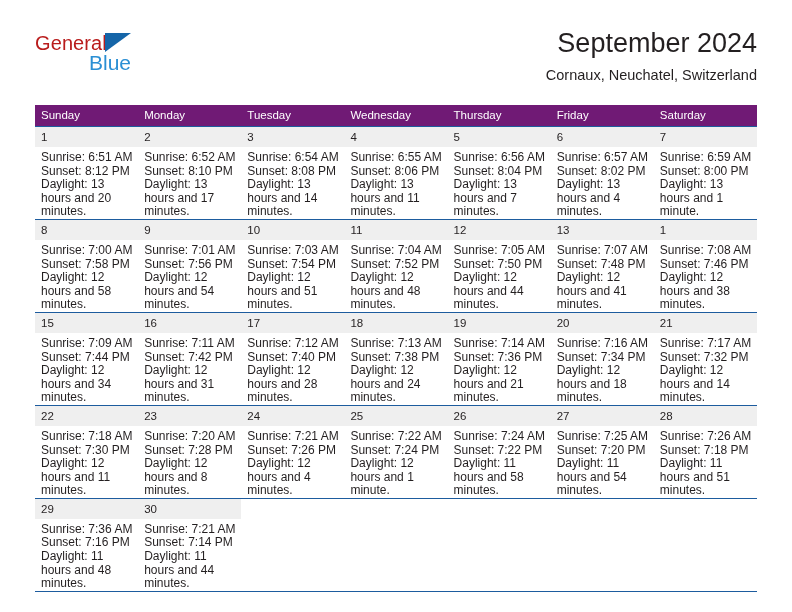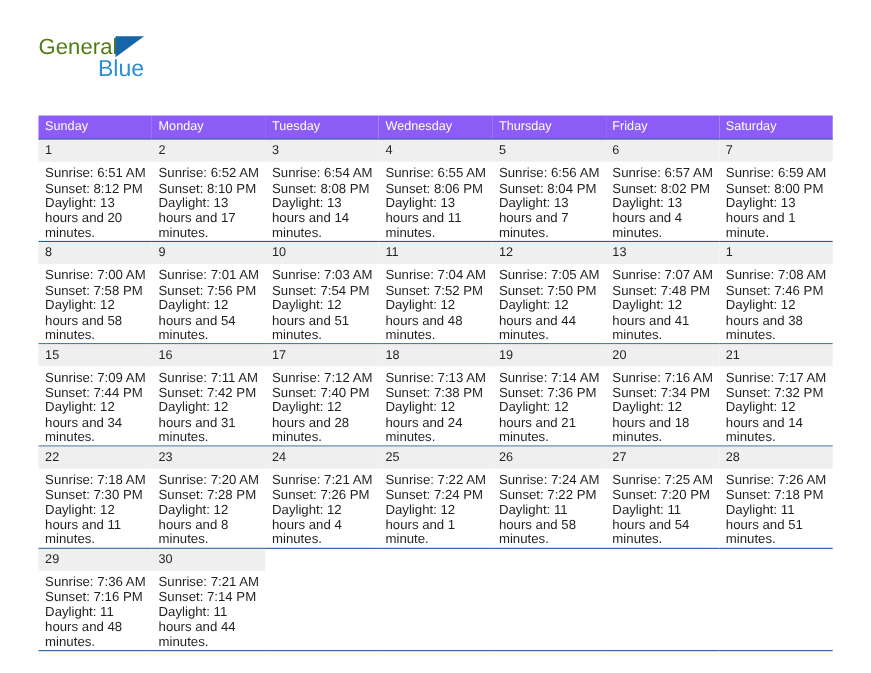--- a/index.html
+++ b/index.html
@@ -32,21 +32,21 @@
   .brand {
     position: absolute;
     left: 0;
     top: 6px;
     width: 230px;
     height: 60px;
   }
   .brand-general {
     font-size: 20px;
     line-height: 22px;
-    color: #4d7c0f;
+    color: #b91c1c;
     letter-spacing: 0.1px;
     display: block;
     position: absolute;
     left: 0;
     top: 0;
   }
   .brand-triangle {
     position: absolute;
     left: 70px;
     top: 1px;
@@ -90,21 +90,21 @@
   
   .calendar {
     position: absolute;
     left: 35px;
     top: 105px;
     width: 722px;
     border-collapse: collapse;
     table-layout: fixed;
   }
   .calendar th {
-    background: #8b5cf6;
+    background: #701a75;
     color: #ffffff;
     font-size: 11.5px;
     font-weight: normal;
     text-align: left;
     padding: 4px 0 5px 6px;
     height: 12px;
     border: none;
   }
   .calendar td {
     vertical-align: top;
@@ -153,20 +153,24 @@
 <div class="page">
 
   <div class="header">
 
     <div class="brand">
       <span class="brand-general">General</span>
       <span class="brand-triangle"></span>
       <span class="brand-blue">Blue</span>
     </div>
 
+    <div class="title-block">
+      <h1 class="cal-title">September 2024</h1>
+      <p class="cal-subtitle">Cornaux, Neuchatel, Switzerland</p>
+    </div>
 
   </div>
 
   <table class="calendar">
     <thead>
       <tr>
         <th>Sunday</th>
         <th>Monday</th>
         <th>Tuesday</th>
         <th>Wednesday</th>

